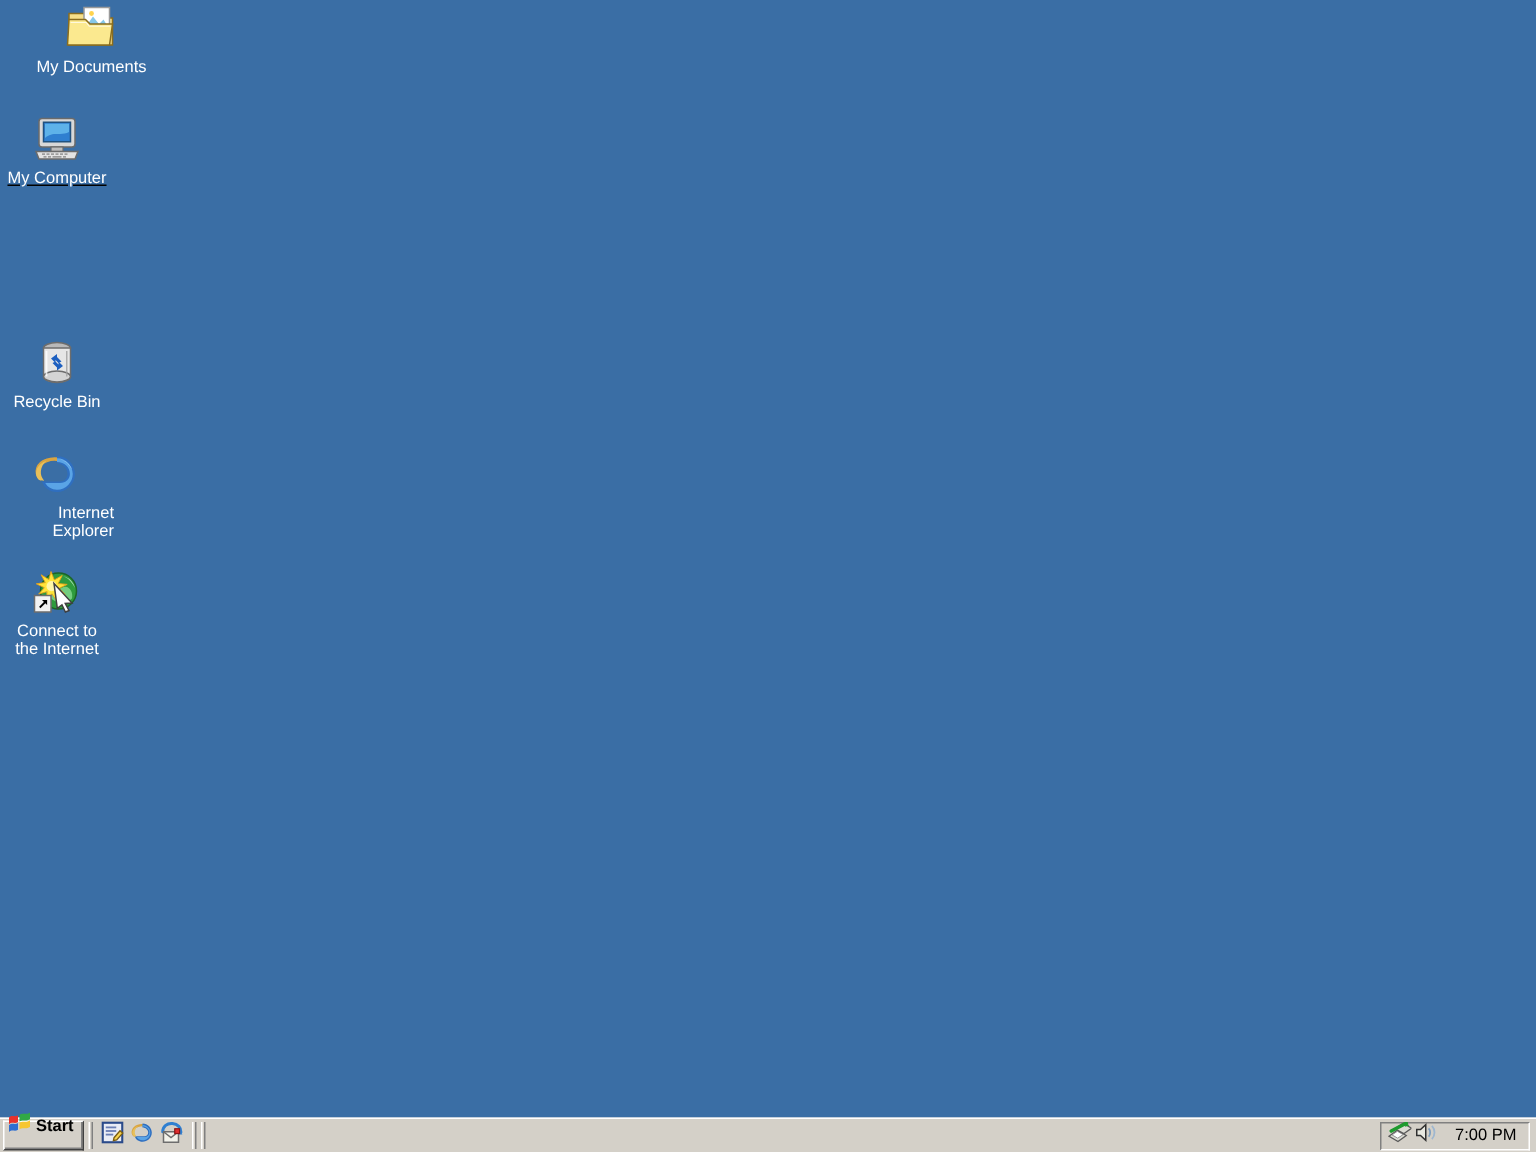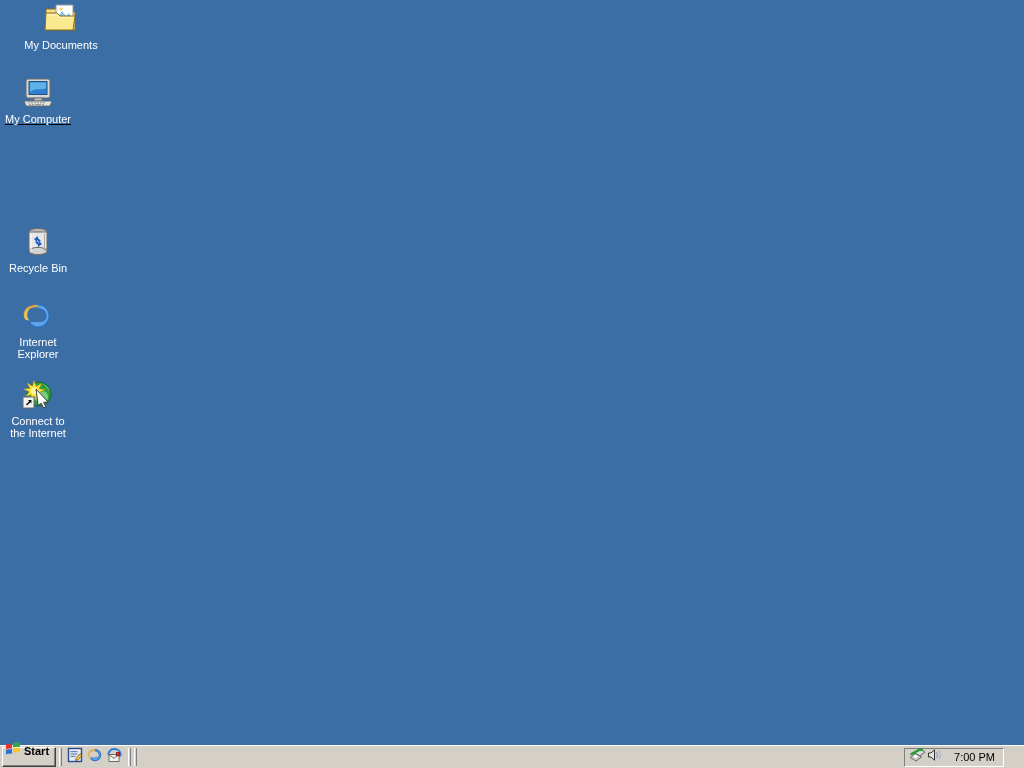--- a/index.html
+++ b/index.html
@@ -107,21 +107,21 @@
     justify-content: center;
     cursor: default;
   }
 
   #task-area { flex: 1 1 auto; height: 20px; }
 
   #tray {
     display: flex;
     align-items: center;
     height: 19px;
-    margin-right: 20px;
+    margin-right: 4px;
     padding: 0 2px 0 3px;
     border-top: 1px solid #808080;
     border-left: 1px solid #808080;
     border-right: 1px solid #ffffff;
     border-bottom: 1px solid #ffffff;
     box-sizing: border-box;
   }
   .tray-icon {
     width: 18px;
     height: 17px;
@@ -193,21 +193,21 @@
         <path d="M23.5 9 L23.5 26" stroke="#a0a0a0" stroke-width="1" opacity="0.8"></path>
         <g fill="#1d5fc0">
           <path d="M13 14 L17 11 L17 13 L20 16 L18 17 L16 15 L16 17 Z"></path>
           <path d="M21 19 L17 22 L17 20 L14 17 L16 16 L18 18 L18 16 Z"></path>
         </g>
       </svg>
     </div>
     <div class="label">Recycle Bin</div>
   </div>
 
-  <div class="icon" style="left:0px; top:299px;">
+  <div class="icon" style="left:0px; top:299px;text-align:right;">
     <div class="glyph">
       <svg width="34" height="34" viewBox="0 0 34 34">
         <path d="M6 20 C2 16 4 10 10 8 C15 6 22 7 25 11" fill="none" stroke="#d9a441" stroke-width="2.4" stroke-linecap="round"></path>
         <path d="M17 5 C24 5 29 11 29 17 C29 24 23 29 17 29 C12 29 8 26 7 22 L19 22 C22 22 24 20 24 17 C24 13 21 10 17 10 Z" fill="#2f6fc0"></path>
         <path d="M17 6.5 C23 6.5 27.5 11.5 27.5 17 C27.5 22.5 23 27.5 17 27.5 C13.5 27.5 10.5 25.5 9.2 23 L19 23 C23 23 25.6 20.2 25.6 17 C25.6 12.6 22 9 17 9 Z" fill="#5aa4e6"></path>
         <path d="M5 21 C1 17 3.5 10.5 10 8.2 C5.5 12 5 18 8.5 21.5 Z" fill="#e8c05a"></path>
         <path d="M19 7 C23 8 26 11 27 14 C25 10 22 8 19 7 Z" fill="#cfe8ff" opacity="0.8"></path>
       </svg>
     </div>
     <div class="label">Internet

